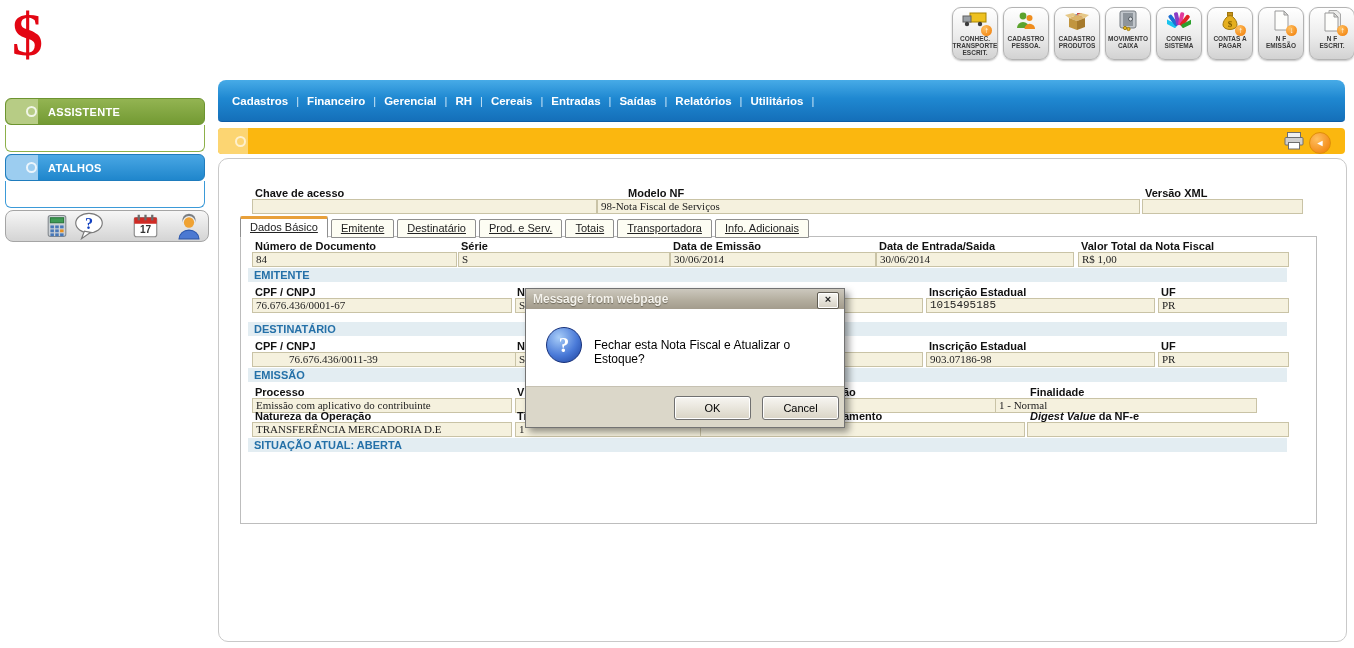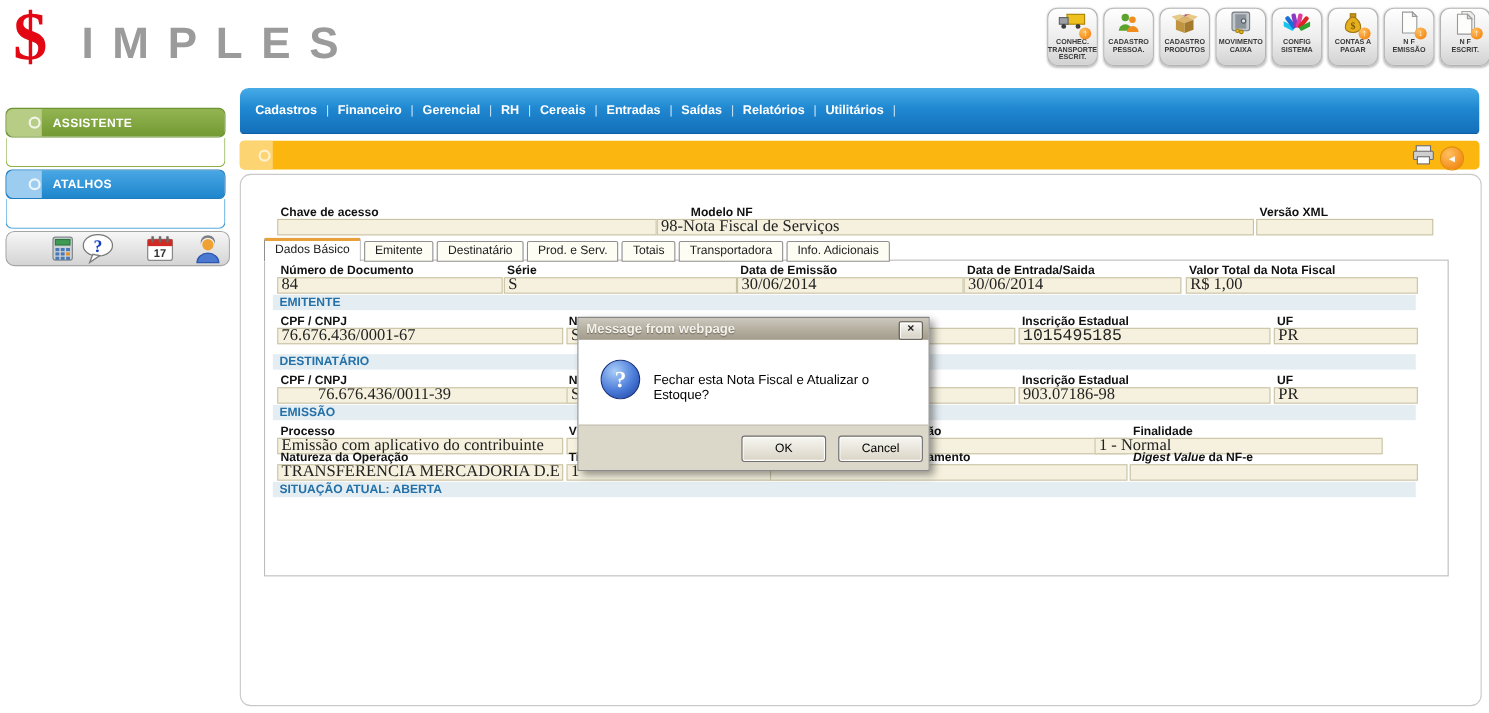--- a/index.html
+++ b/index.html
@@ -53,28 +53,28 @@
   .ytitle{position:absolute;left:40px;top:0;line-height:26px;font-size:11px;font-weight:bold;color:#3e2d00;}
   .ytools{position:absolute;right:14px;top:3px;display:flex;gap:4px;align-items:center;}
   .backbtn{width:20px;height:20px;border-radius:50%;background:radial-gradient(circle at 35% 30%,#ffc060,#ef7a00);
            border:1px solid #e08f08;color:#fff;font-size:9px;line-height:20px;text-align:center;cursor:pointer;}
 
   
   .panel{left:218px;top:158px;width:1127px;height:482px;background:#fff;
          border:1px solid #c9c9c9;border-radius:10px;}
   .lbl{position:absolute;font-size:11px;font-weight:bold;color:#111;line-height:12px;white-space:nowrap;}
   .fld{position:absolute;height:13px;background:#f5f1de;border:1px solid #c9c3a6;
-       font-family:"Liberation Serif",serif;font-size:15px;line-height:13px;color:#222;
+       font-family:"Liberation Serif",serif;font-size:11px;line-height:13px;color:#222;
        padding-left:3px;white-space:nowrap;overflow:hidden;box-sizing:content-box;}
   .secbar{position:absolute;left:248px;width:1039px;height:14px;background:#e3edf2;
           color:#2470a8;font-size:11px;font-weight:bold;line-height:14px;padding-left:6px;box-sizing:border-box;}
   .innerbox{left:240px;top:236px;width:1075px;height:286px;border:1px solid #bdbdbd;background:#fff;}
   .tabs{left:240px;top:219px;display:flex;z-index:3;}
   .tab{height:13px;padding:2px 9px;border:1px solid #8f8f8f;border-radius:2px 2px 0 0;margin-right:3px;
-       background:#fdfdf3;font-size:11px;color:#222;cursor:pointer;line-height:13px;}
+       background:#fdfdf3;font-size:11px;color:#222;cursor:pointer;line-height:13px;text-decoration:underline;}
   .tab.active{background:#fff;border-top:3px solid #e8a03a;border-bottom:1px solid #fff;
               height:14px;margin-top:-3px;}
 
   
   .dialog{left:525px;top:288px;width:318px;height:138px;background:#fff;border:1px solid #737373;
           box-shadow:4px 4px 7px rgba(0,0,0,.4);z-index:50;}
   .dtitle{position:absolute;left:0;top:0;right:0;height:20px;
           background:linear-gradient(180deg,#ccc8be 0%,#b4ae9f 55%,#a39c8d 100%);
           color:#f4f2ec;font-size:12px;font-weight:bold;line-height:20px;padding-left:7px;
           text-shadow:0 1px 1px rgba(90,85,70,.8);box-sizing:border-box;}
@@ -92,21 +92,20 @@
         background:linear-gradient(180deg,#f7f6f2 0%,#eae7de 45%,#d9d4c5 100%);
         font-size:11px;text-align:center;line-height:22px;cursor:pointer;box-shadow:inset 0 0 0 1px #fff;
         font-family:"Liberation Sans",sans-serif;}
 </style>
 </head>
 <body>
 
 <div id="screen">
 
   <div class="abs logo-dollar">$</div>
-  <div class="abs logo-text">IMPLES</div>
 
   <div class="abs toolbar">
     <div class="tbtn">
       <span class="ticon">
         <svg width="26" height="22" viewBox="0 0 26 22">
             <rect x="8" y="3" width="16" height="9" fill="#eec11f" stroke="#a98400" stroke-width="1"></rect>
             <rect x="1" y="6" width="8" height="6" fill="#9aa0a6" stroke="#5f6archive368" stroke-width="0"></rect>
             <rect x="1" y="6" width="8" height="6" fill="#9aa0a6" stroke="#606060"></rect>
             <circle cx="5" cy="14" r="2.2" fill="#3c3c3c"></circle>
             <circle cx="18" cy="14" r="2.2" fill="#3c3c3c"></circle>

